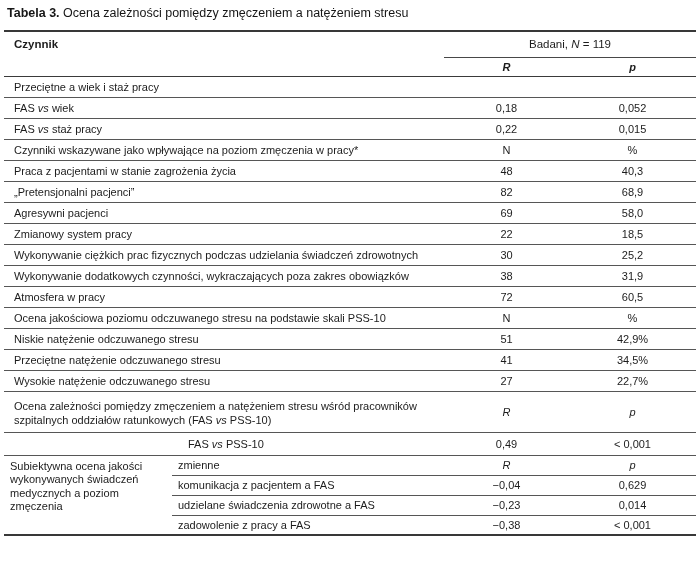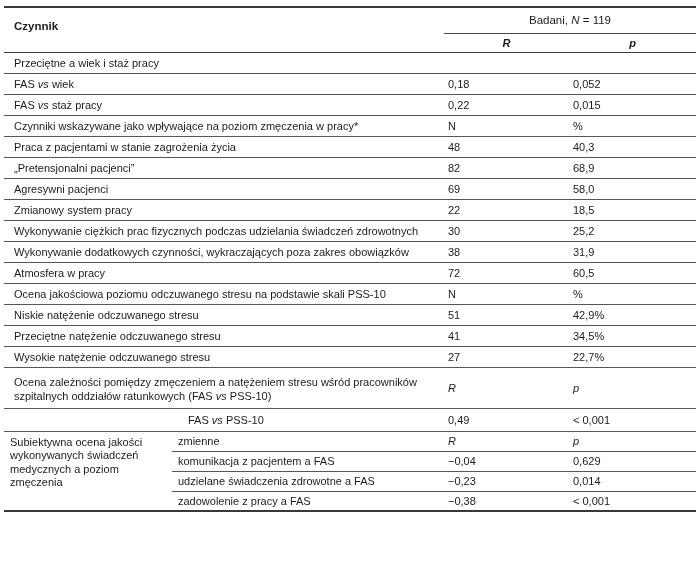--- a/index.html
+++ b/index.html
@@ -28,31 +28,31 @@
     border-top: 2.5px solid #383838;
   }
   td {
     font-size: 11px;
     vertical-align: middle;
     padding: 2px 4px;
     border-bottom: 1px solid #565656;
     overflow: hidden;
   }
   .lbl { text-align: left; padding-left: 10px; }
-  .val { text-align: left; }
+  .val { text-align: center; }
   .ital { font-style: italic; }
 
   
   tr.hdr1 { height: 26px; }
   tr.hdr2 { height: 19px; }
   td.h-factor {
     font-weight: 700;
     font-size: 11.5px;
     vertical-align: top;
-    padding-top: 12px;
+    padding-top: 6px;
     border-bottom: 1.5px solid #3a3a3a;
     margin-top: 40px;
   }
   td.h-group {
     font-weight: 400;
     font-size: 11.5px;
     text-align: center;
     vertical-align: top;
     padding-top: 6px;
     border-bottom: 1.5px solid #474747;
@@ -89,20 +89,23 @@
     font-style: italic;
     line-height: 13px;
     color: #222222;
   }
 </style>
 </head>
 <body>
 
 <div class="page">
 
+  <div class="title">
+    <span class="bold">Tabela 3.</span><span> Ocena zależności pomiędzy zmęczeniem a natężeniem stresu</span>
+  </div>
 
   <table class="stats">
     <colgroup>
       <col style="width:168px">
         <col style="width:272px">
         <col style="width:125px">
         <col style="width:127px">
     </colgroup>
     <thead>
       <tr class="hdr1">

